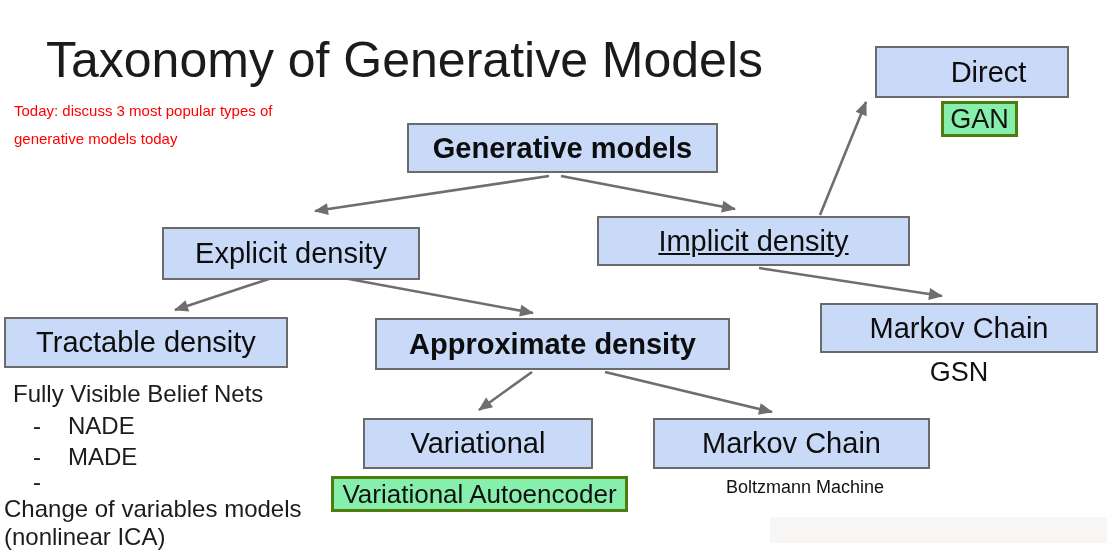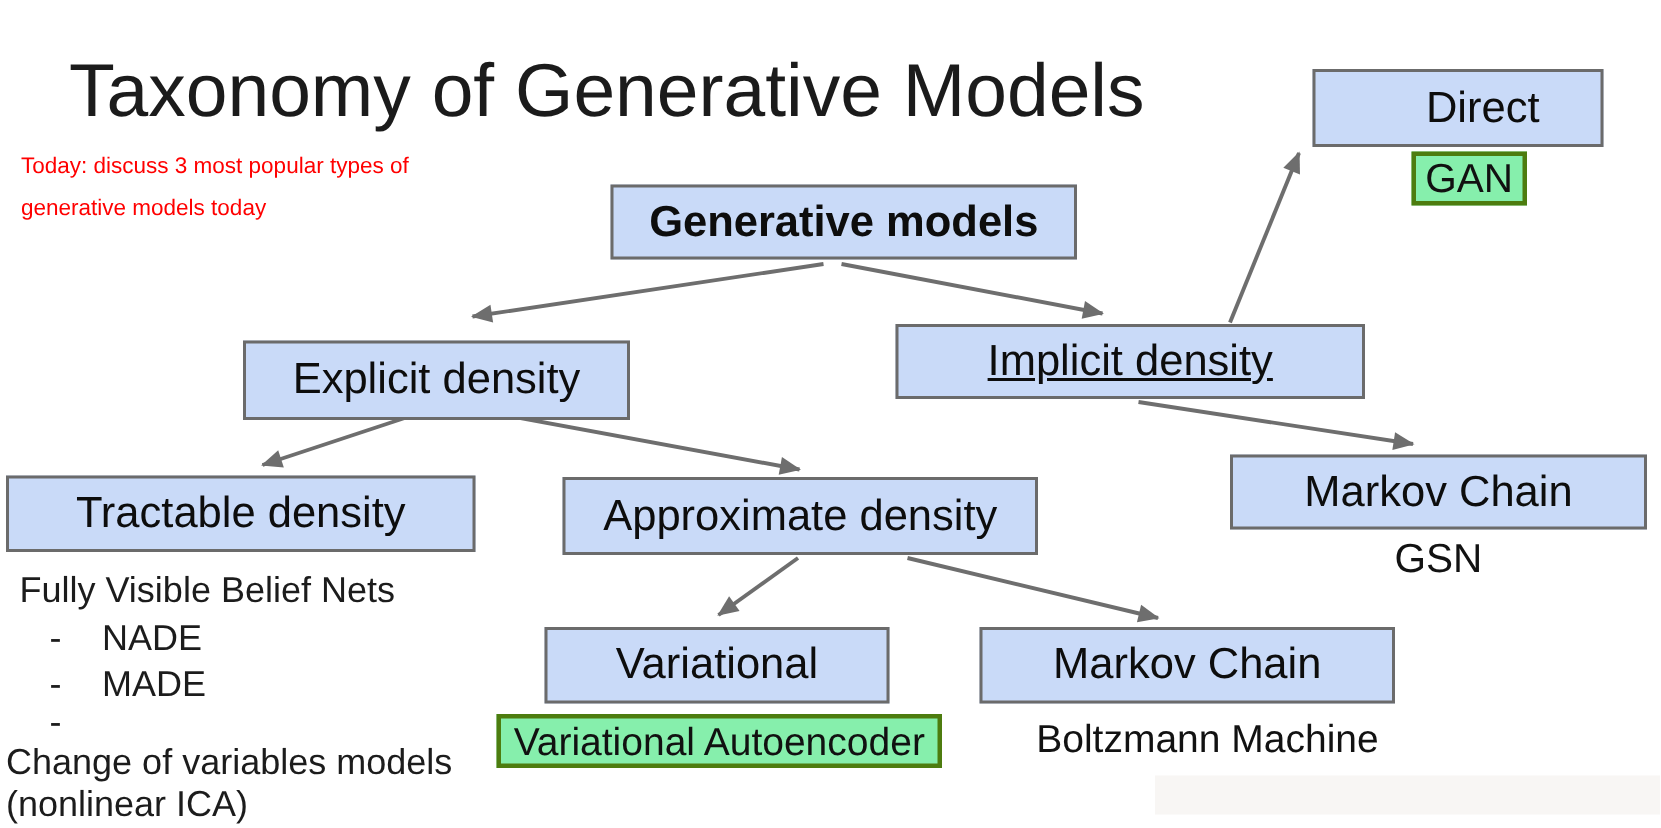--- a/index.html
+++ b/index.html
@@ -72,34 +72,34 @@
     <line x1="605" y1="372" x2="772" y2="412" stroke="#6e6e6e" stroke-width="2.6" marker-end="url(#ah)"></line>
   </svg>
 
   <div class="title">Taxonomy of Generative Models</div>
   <div class="note">Today: discuss 3 most popular types of generative models today</div>
 
   <div class="node bold" style="left:407px; top:123px; width:311px; height:50px;text-align:right;">Generative models</div>
   <div class="node" style="left:139px; top:227px; width:258px; height:53px;margin-left:23px;">Explicit density</div>
   <div class="node" style="left:597px; top:216px; width:313px; height:50px;text-decoration:underline;">Implicit density</div>
   <div class="node" style="left:875px; top:46px; width:194px; height:52px;padding-left:33px;">Direct</div>
-  <div class="node" style="left:4px; top:317px; width:313px; height:51px;">Tractable density</div>
-  <div class="node" style="left:375px; top:318px; width:317px; height:52px;">Approximate density</div>
+  <div class="node" style="left:4px; top:317px; width:284px; height:51px;">Tractable density</div>
+  <div class="node" style="left:375px; top:318px; width:355px; height:52px;font-weight:bold;">Approximate density</div>
   <div class="node" style="left:820px; top:303px; width:278px; height:50px;">Markov Chain</div>
   <div class="node" style="left:363px; top:418px; width:230px; height:51px;">Variational</div>
   <div class="node" style="left:653px; top:418px; width:277px; height:51px;">Markov Chain</div>
 
   <div class="gan-box redbox">
     <span>GAN</span>
   </div>
   <div class="plain-label" style="left:820px; top:357px; width:278px; font-size:27px;">GSN</div>
   <div class="vae-box redbox">
     <span>Variational Autoencoder</span>
   </div>
-  <div class="plain-label" style="left:660px; top:477px; width:290px; font-size:26px;">Boltzmann Machine</div>
+  <div class="plain-label" style="left:660px; top:477px; width:290px; font-size:18px;">Boltzmann Machine</div>
 
   <div class="fvbn-line" style="left:13px; top:380px;">Fully Visible Belief Nets</div>
   <div class="fvbn-line" style="left:33px; top:412px;">
     <span class="bullet-dash">-</span><span>NADE</span>
   </div>
   <div class="fvbn-line" style="left:33px; top:443px;">
     <span class="bullet-dash">-</span><span>MADE</span>
   </div>
   <div class="fvbn-line" style="left:33px; top:468px;">
     <span class="bullet-dash">-</span>

